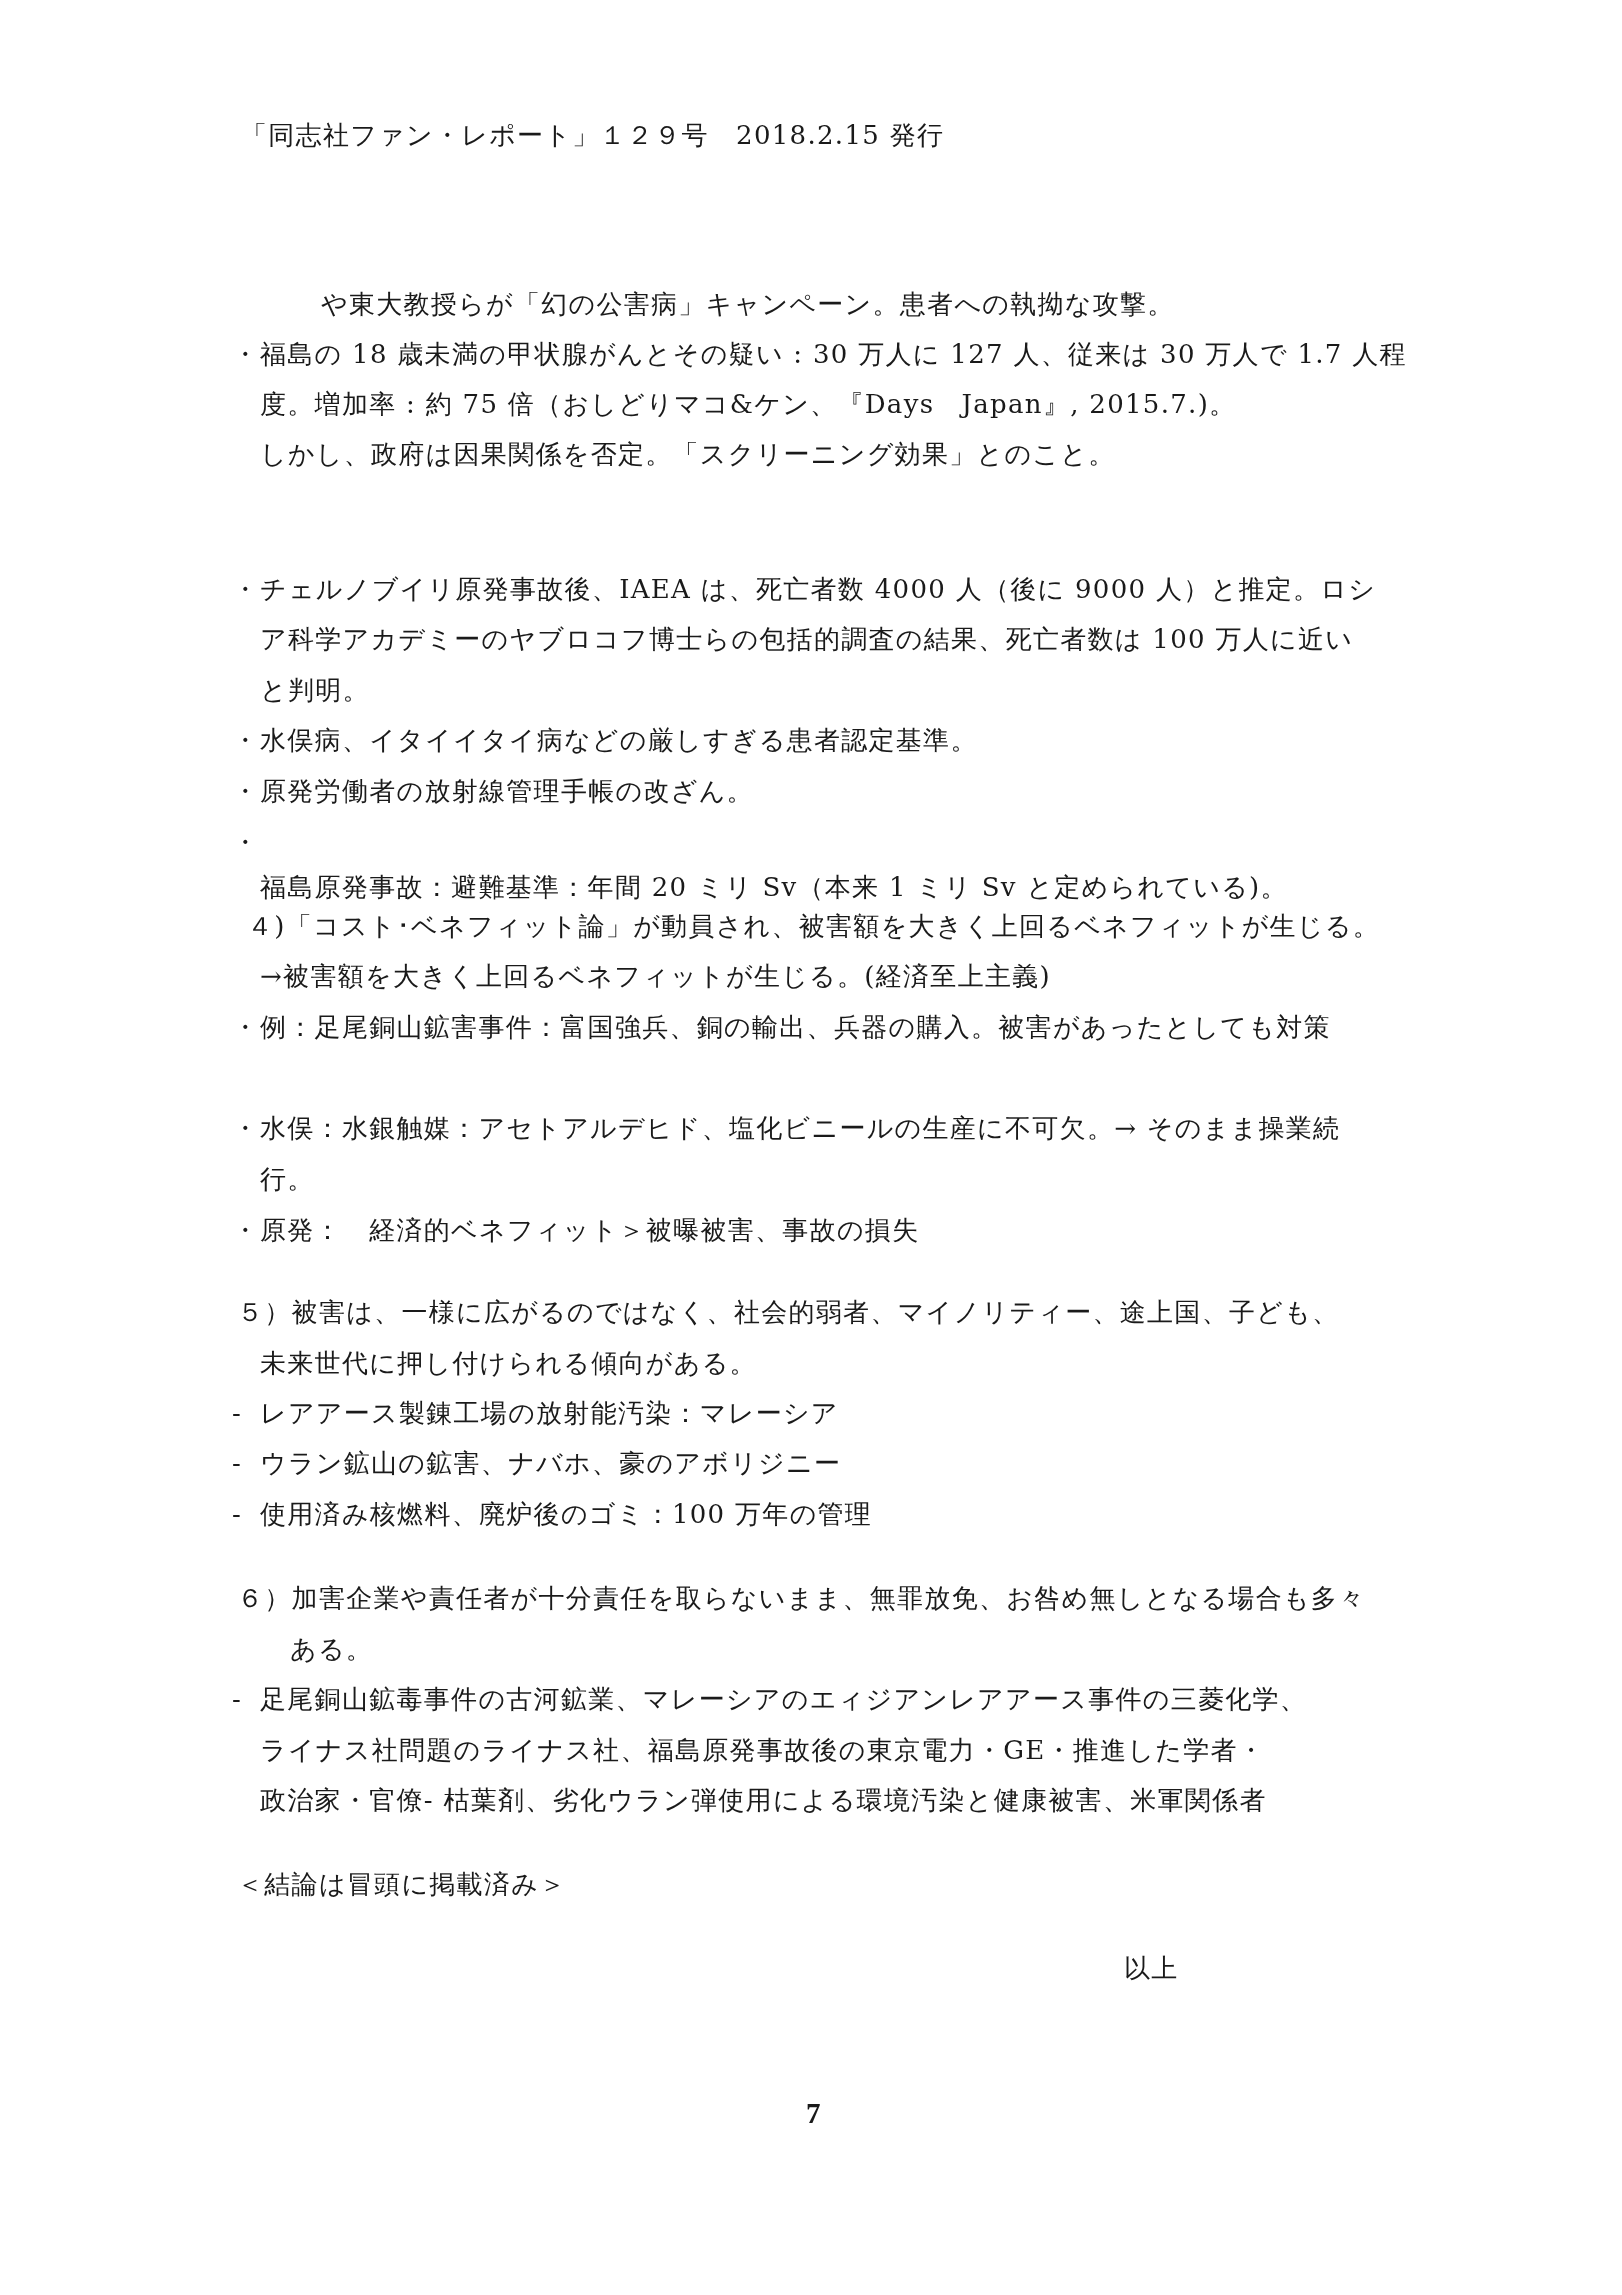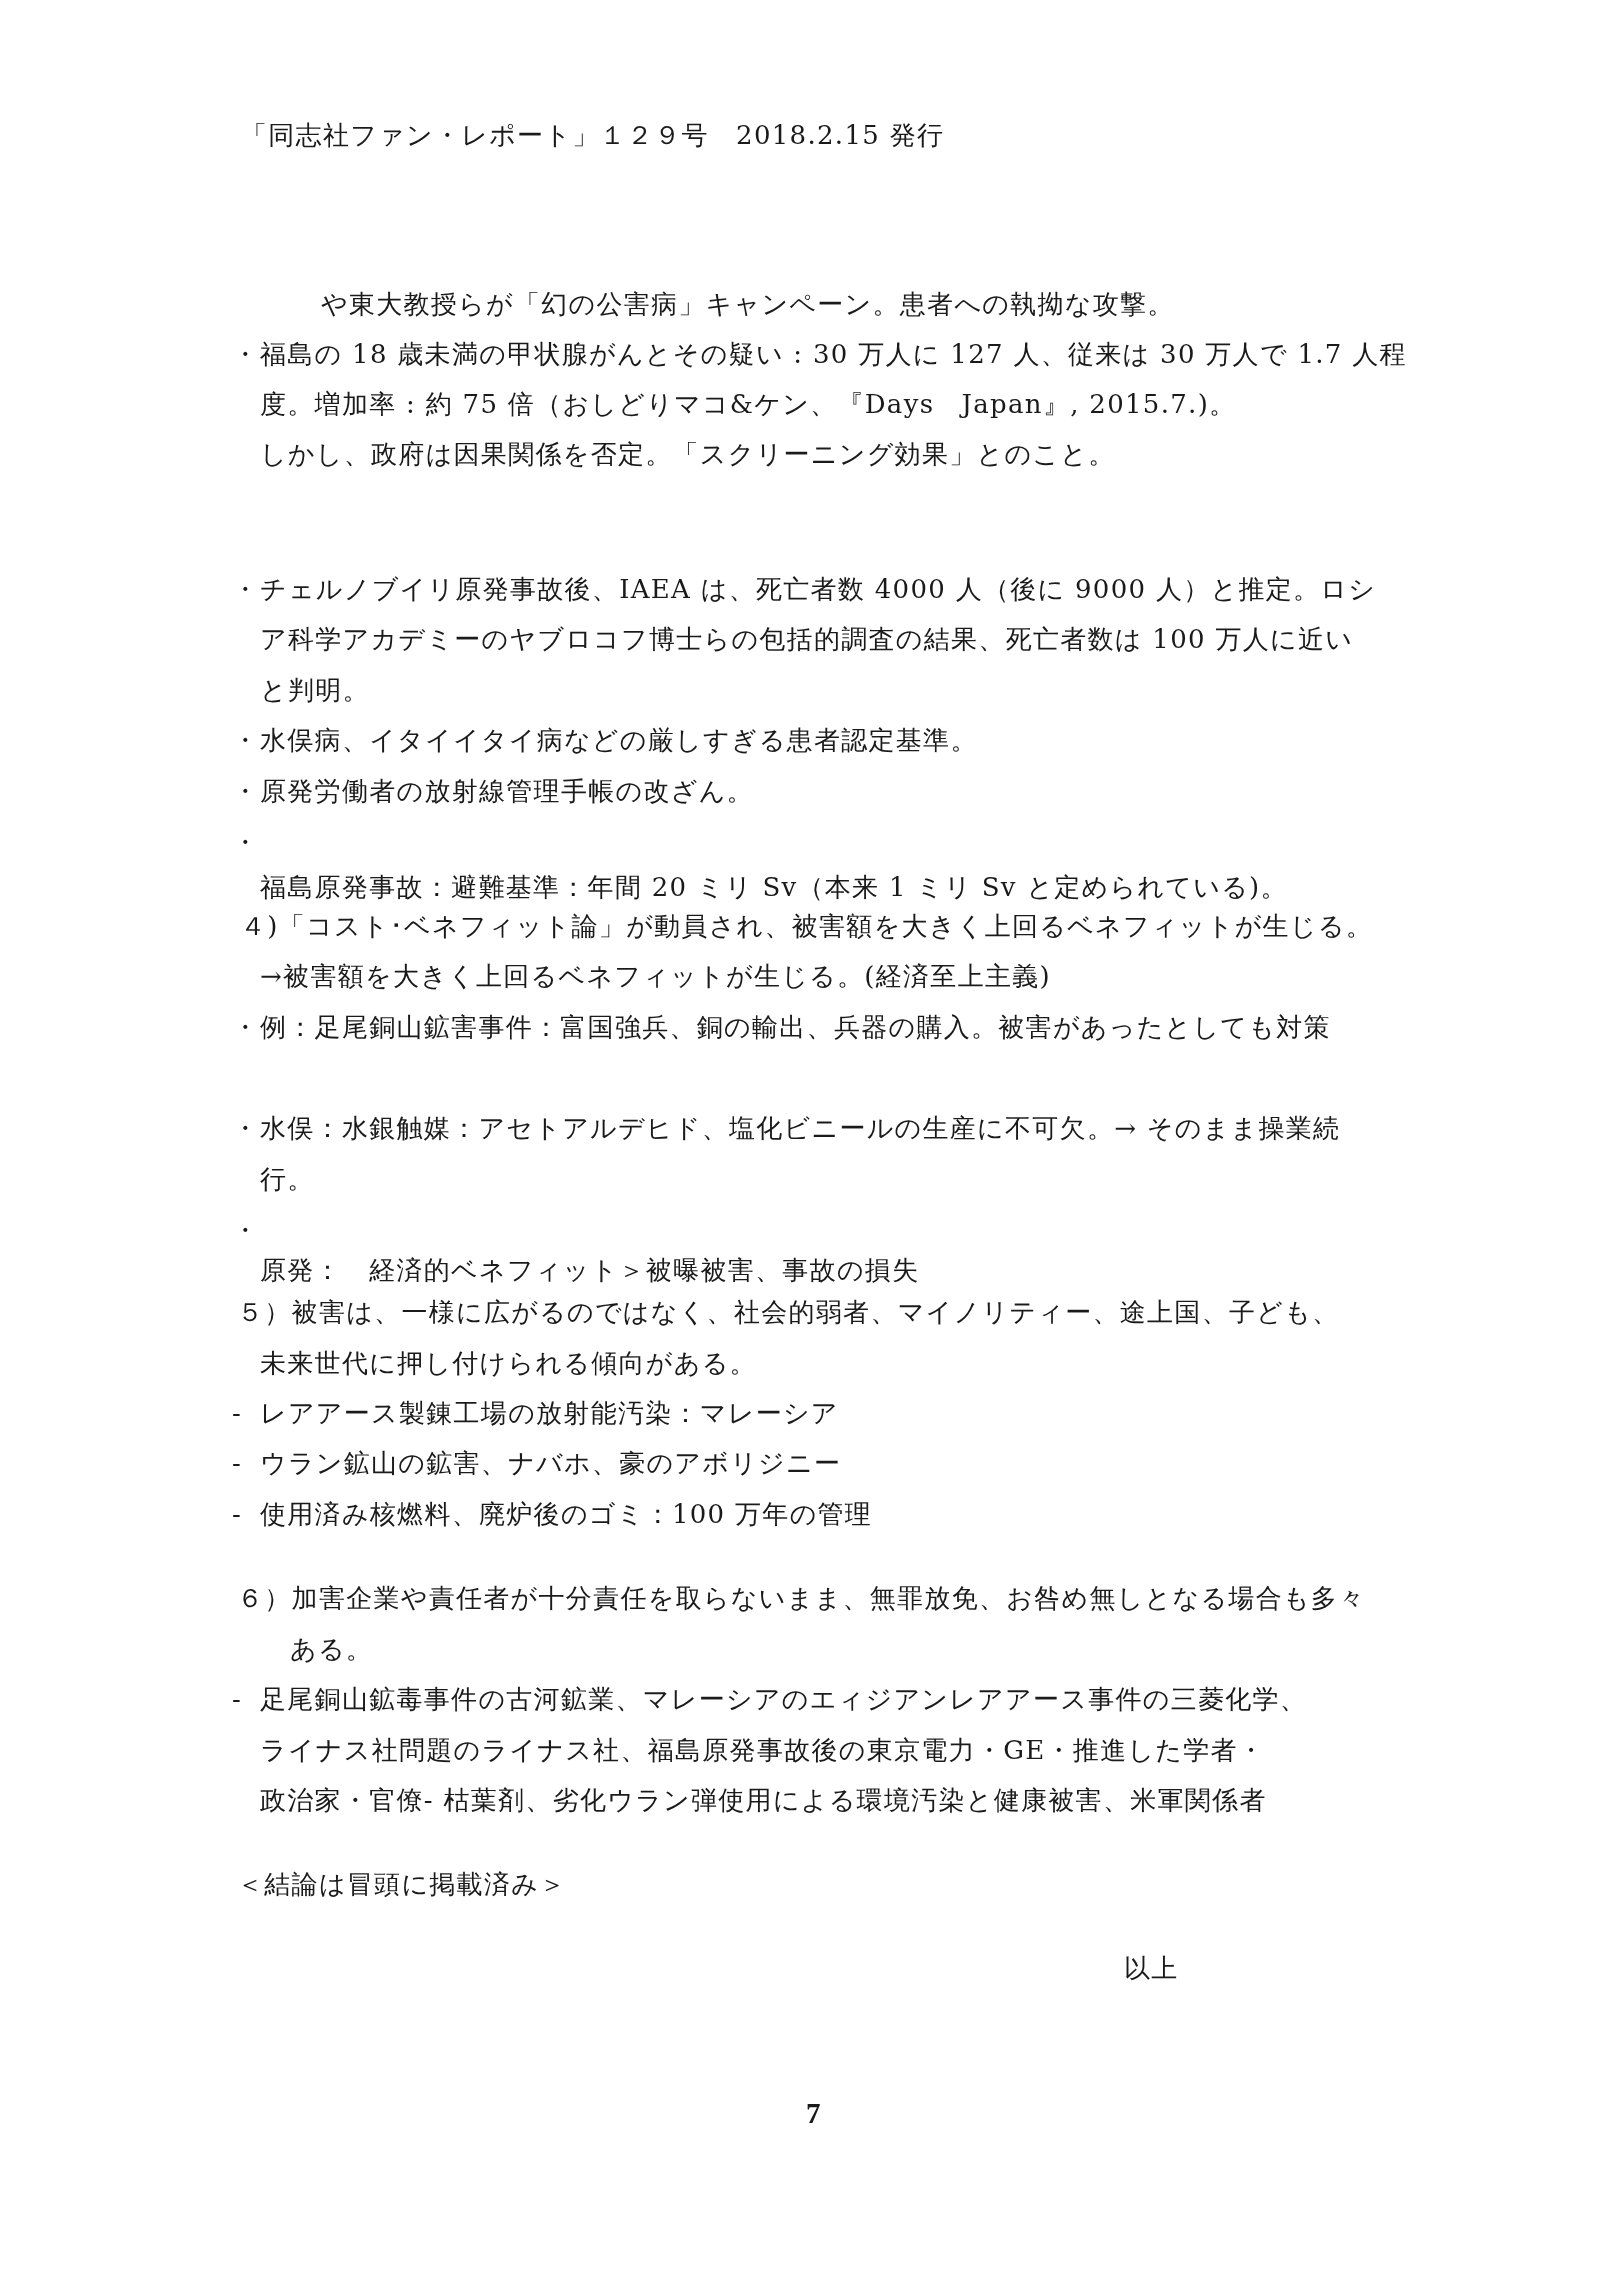--- a/index.html
+++ b/index.html
@@ -29,29 +29,29 @@
   <div class="line" style="left:260px; top:573px;">チェルノブイリ原発事故後、IAEA は、死亡者数 4000 人（後に 9000 人）と推定。ロシ</div>
   <div class="line" style="left:260px; top:623px;">ア科学アカデミーのヤブロコフ博士らの包括的調査の結果、死亡者数は 100 万人に近い</div>
   <div class="line" style="left:260px; top:674px;">と判明。</div>
   <div class="mark" style="left:232px; top:724px;">・</div>
   <div class="line" style="left:260px; top:724px;">水俣病、イタイイタイ病などの厳しすぎる患者認定基準。</div>
   <div class="mark" style="left:232px; top:775px;">・</div>
   <div class="line" style="left:260px; top:775px;">原発労働者の放射線管理手帳の改ざん。</div>
   <div class="mark" style="left:232px; top:826px;">・</div>
   <div class="line" style="left:260px; top:826px;margin-top:45px;">福島原発事故：避難基準：年間 20 ミリ Sv（本来 1 ミリ Sv と定められている)。</div>
 
-  <div class="line" style="left:240px; top:910px;">４)「コスト･ベネフィット論」が動員され、被害額を大きく上回るベネフィットが生じる。</div>
+  <div class="line" style="left:247px; top:910px;">４)「コスト･ベネフィット論」が動員され、被害額を大きく上回るベネフィットが生じる。</div>
   <div class="line" style="left:260px; top:960px;">→被害額を大きく上回るベネフィットが生じる。(経済至上主義)</div>
   <div class="mark" style="left:232px; top:1011px;">・</div>
   <div class="line" style="left:260px; top:1011px;">例：足尾銅山鉱害事件：富国強兵、銅の輸出、兵器の購入。被害があったとしても対策</div>
   <div class="mark" style="left:232px; top:1112px;">・</div>
   <div class="line" style="left:260px; top:1112px;">水俣：水銀触媒：アセトアルデヒド、塩化ビニールの生産に不可欠。→ そのまま操業続</div>
   <div class="line" style="left:260px; top:1163px;">行。</div>
   <div class="mark" style="left:232px; top:1214px;">・</div>
-  <div class="line" style="left:260px; top:1214px;margin-top:40px;">原発：　経済的ベネフィット＞被曝被害、事故の損失</div>
+  <div class="line" style="left:260px; top:1214px;">原発：　経済的ベネフィット＞被曝被害、事故の損失</div>
 
   <div class="line" style="left:237px; top:1296px;">５）被害は、一様に広がるのではなく、社会的弱者、マイノリティー、途上国、子ども、</div>
   <div class="line" style="left:260px; top:1347px;">未来世代に押し付けられる傾向がある。</div>
   <div class="mark" style="left:232px; top:1397px;">-</div>
   <div class="line" style="left:260px; top:1397px;">レアアース製錬工場の放射能汚染：マレーシア</div>
   <div class="mark" style="left:232px; top:1447px;">-</div>
   <div class="line" style="left:260px; top:1447px;">ウラン鉱山の鉱害、ナバホ、豪のアボリジニー</div>
   <div class="mark" style="left:232px; top:1498px;">-</div>
   <div class="line" style="left:260px; top:1498px;">使用済み核燃料、廃炉後のゴミ：100 万年の管理</div>
 

